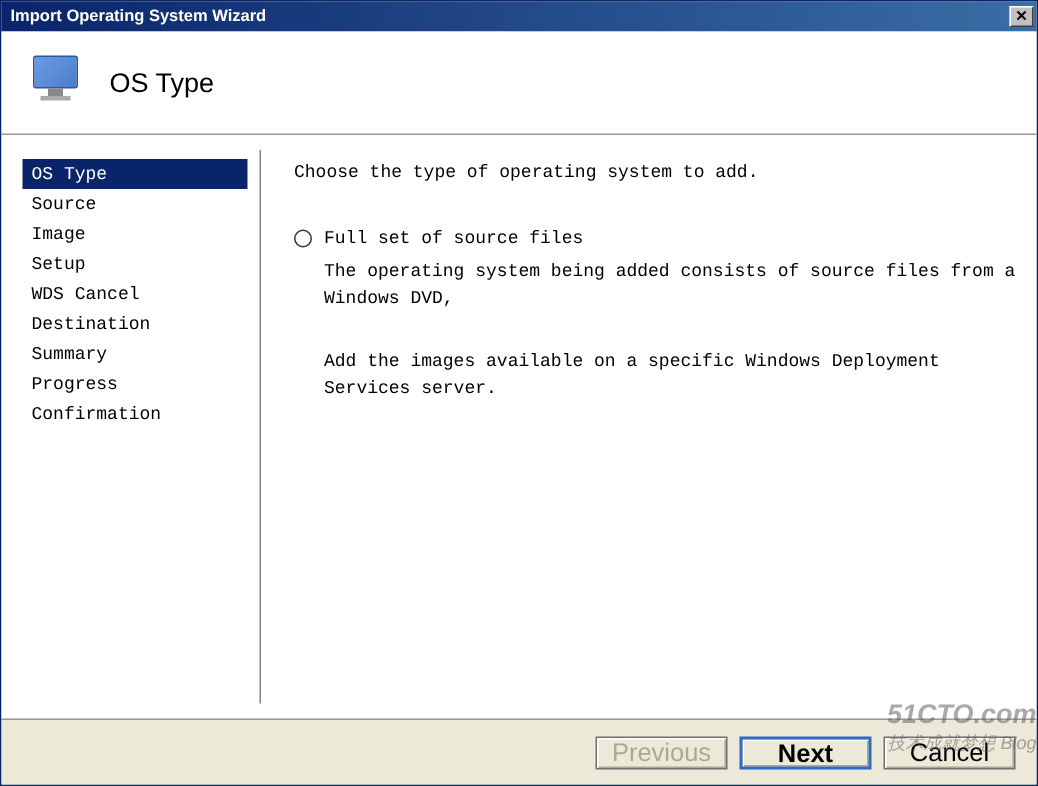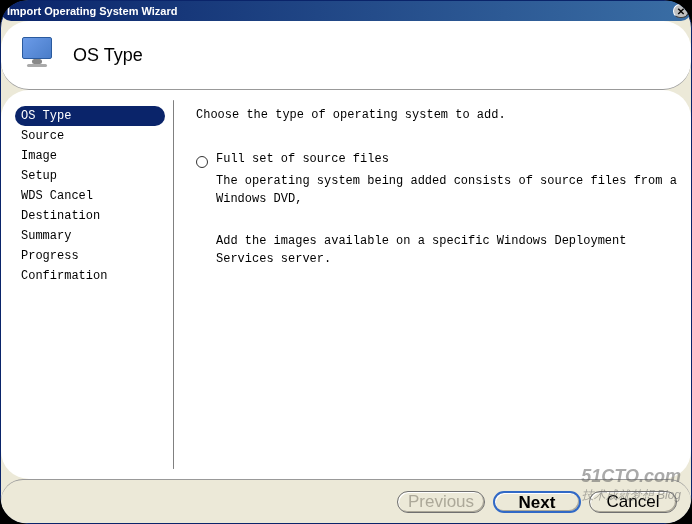--- a/index.html
+++ b/index.html
@@ -1,15 +1,15 @@
 <!DOCTYPE html>
 <html><head>
   <meta charset="utf-8">
   <style>
-    * { margin: 0; padding: 0; box-sizing: border-box; border-radius: 28px; }
+    * { margin: 0; padding: 0; box-sizing: border-box; }
     body {
       font-family: "Courier New", monospace;
       font-size: 12px;
       background: #000;
       width: 692px;
       height: 524px;
       overflow: hidden;
     }
     .window {
       width: 692px;
@@ -124,21 +124,21 @@
       line-height: 18px;
     }
     .prompt {
       margin-bottom: 26px;
     }
     .radio-option {
       margin-bottom: 24px;
     }
     .radio-line {
       display: flex;
-      align-items: flex-end;
+      align-items: center;
       gap: 8px;
     }
     .radio {
       width: 12px;
       height: 12px;
       border-radius: 50%;
       border: 1px solid #333;
       background: #fff;
       display: inline-flex;
       align-items: center;
@@ -187,21 +187,21 @@
     .btn:disabled {
       color: #ACA899;
       cursor: default;
     }
     .btn.primary {
       border: 2px solid #3169C6;
       font-weight: bold;
     }
     .watermark {
       position: absolute;
-      right: 11px;
+      right: 1px;
       bottom: 20px;
       font-family: Arial, sans-serif;
       font-size: 18px;
       font-style: italic;
       font-weight: bold;
       color: rgba(100,100,100,0.55);
       pointer-events: none;
     }
     .watermark .sub {
       display: block;

